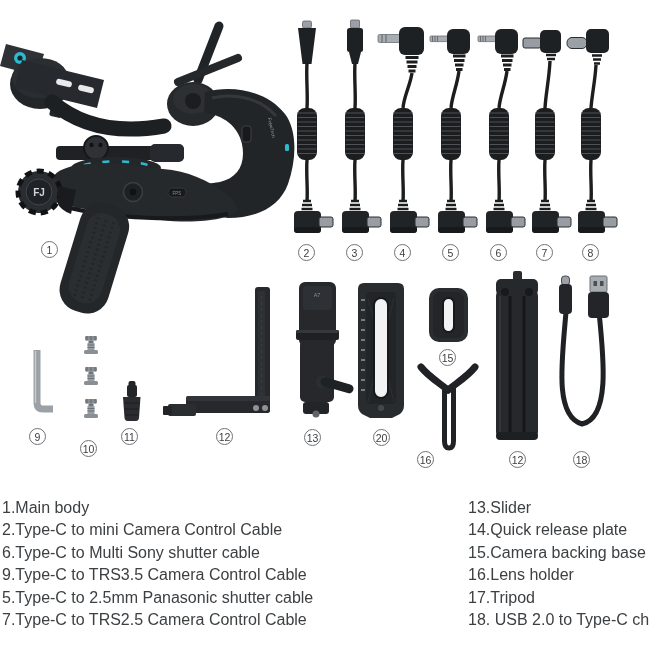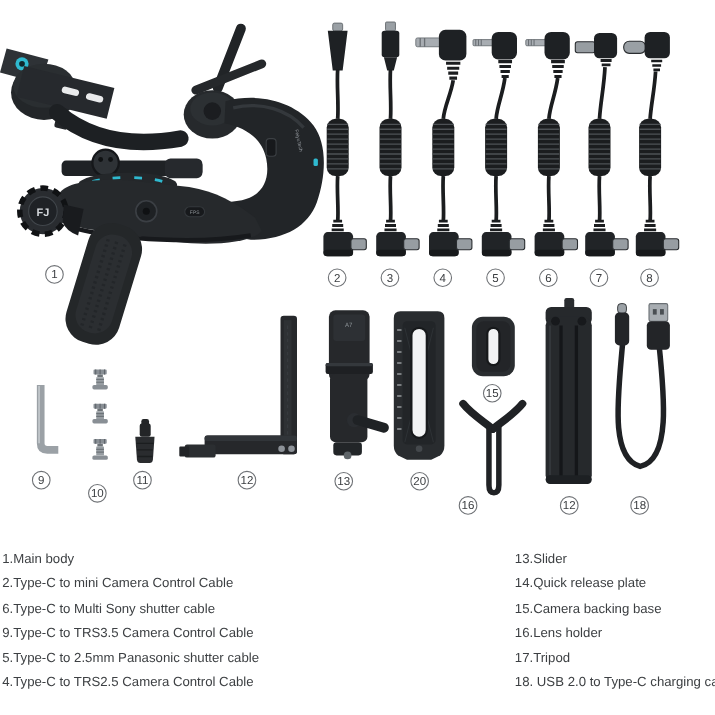--- a/index.html
+++ b/index.html
@@ -3,21 +3,21 @@
 <meta charset="utf-8">
 <style>
   html,body{margin:0;padding:0;background:#fff;}
   .canvas{position:relative;width:650px;height:650px;background:#ffffff;
           font-family:"Liberation Sans",sans-serif;overflow:hidden;padding-left:20px;}
   .abs{position:absolute;}
   .cable{position:absolute;top:8px;width:76px;height:230px;}
   .num{position:absolute;width:17px;height:17px;border:1px solid #6f7276;border-radius:50%;
        display:flex;align-items:center;justify-content:center;font-size:10.5px;color:#3a3d40;
        background:#fff;box-sizing:border-box;}
-  .legend-col{position:absolute;top:497px;font-size:12px;color:#3d4043;}
+  .legend-col{position:absolute;top:497px;font-size:16px;color:#3d4043;}
   .legend-col .lg{height:22.4px;line-height:22.4px;white-space:nowrap;}
 </style>
 </head>
 <body>
 
 <div class="canvas">
 
   <svg width="0" height="0" style="position:absolute" aria-hidden="true">
     <defs>
       <g id="coil-part">
@@ -346,21 +346,21 @@
   <div class="num" style="left:417px;top:451px">16</div>
   <div class="num" style="left:509px;top:451px">12</div>
   <div class="num" style="left:573px;top:451px">18</div>
 
   <div class="legend-col" style="left:2px">
     <div class="lg">1.Main body</div>
     <div class="lg">2.Type-C to mini Camera Control Cable</div>
     <div class="lg">6.Type-C to Multi Sony shutter cable</div>
     <div class="lg">9.Type-C to TRS3.5 Camera Control Cable</div>
     <div class="lg">5.Type-C to 2.5mm Panasonic shutter cable</div>
-    <div class="lg">4.Type-C to TRS2.5 Camera Control Cable</div>
+    <div class="lg">7.Type-C to TRS2.5 Camera Control Cable</div>
   </div>
   <div class="legend-col" style="left:468px">
     <div class="lg">13.Slider</div>
     <div class="lg">14.Quick release plate</div>
     <div class="lg">15.Camera backing base</div>
     <div class="lg">16.Lens holder</div>
     <div class="lg">17.Tripod</div>
     <div class="lg">18. USB 2.0 to Type-C charging cable</div>
   </div>
 

